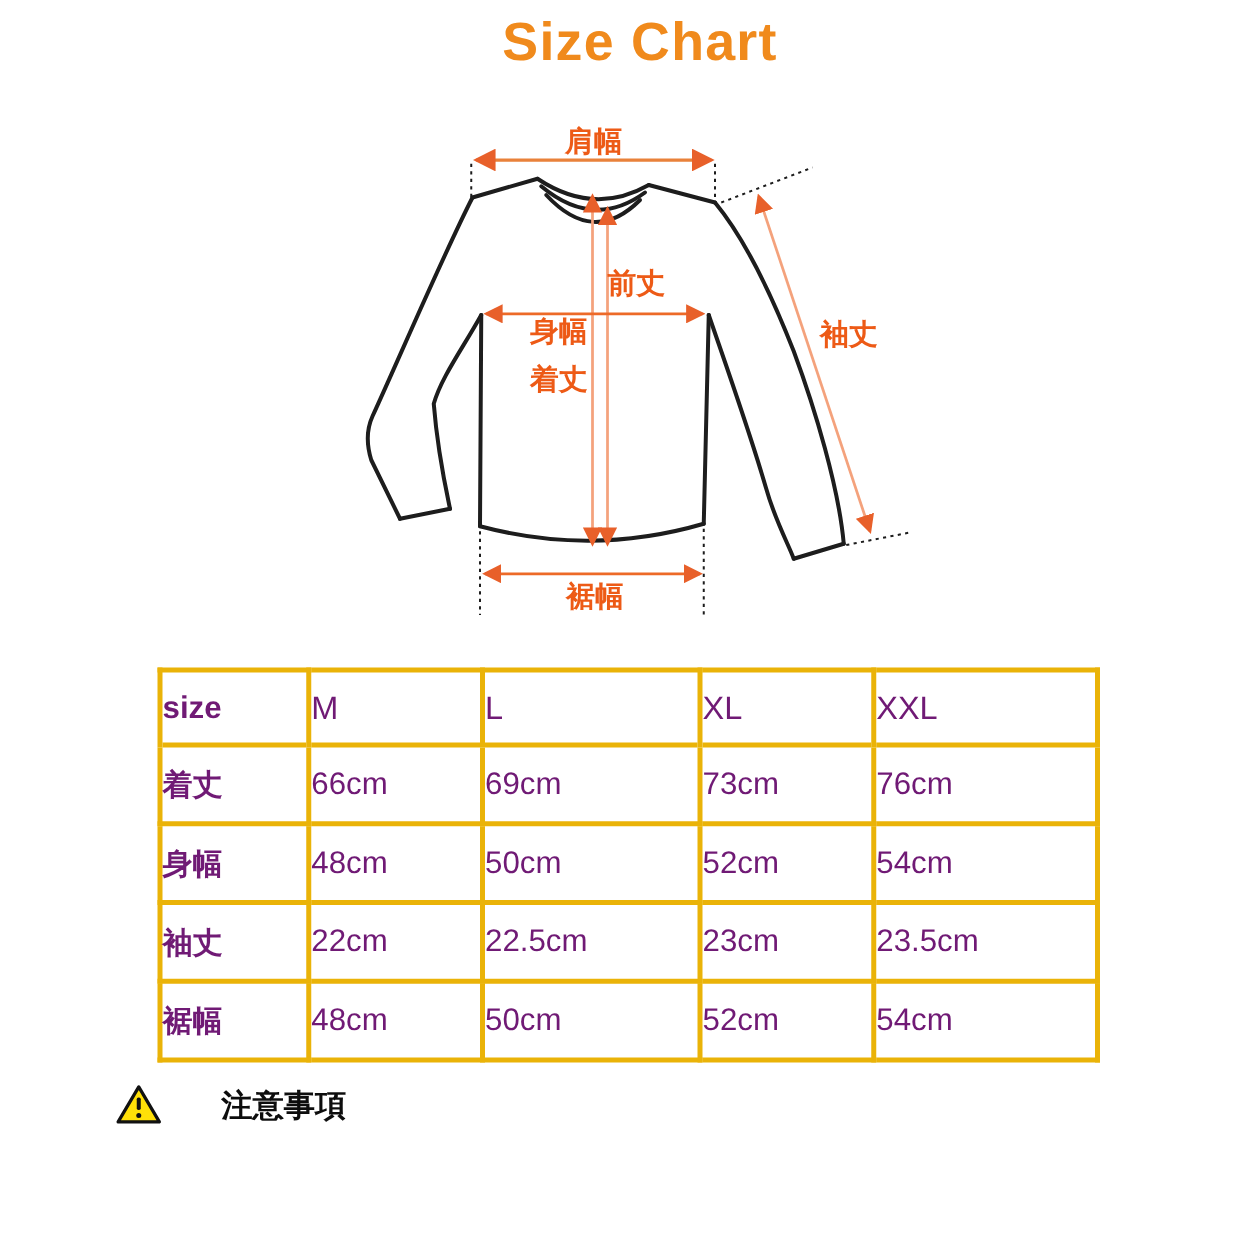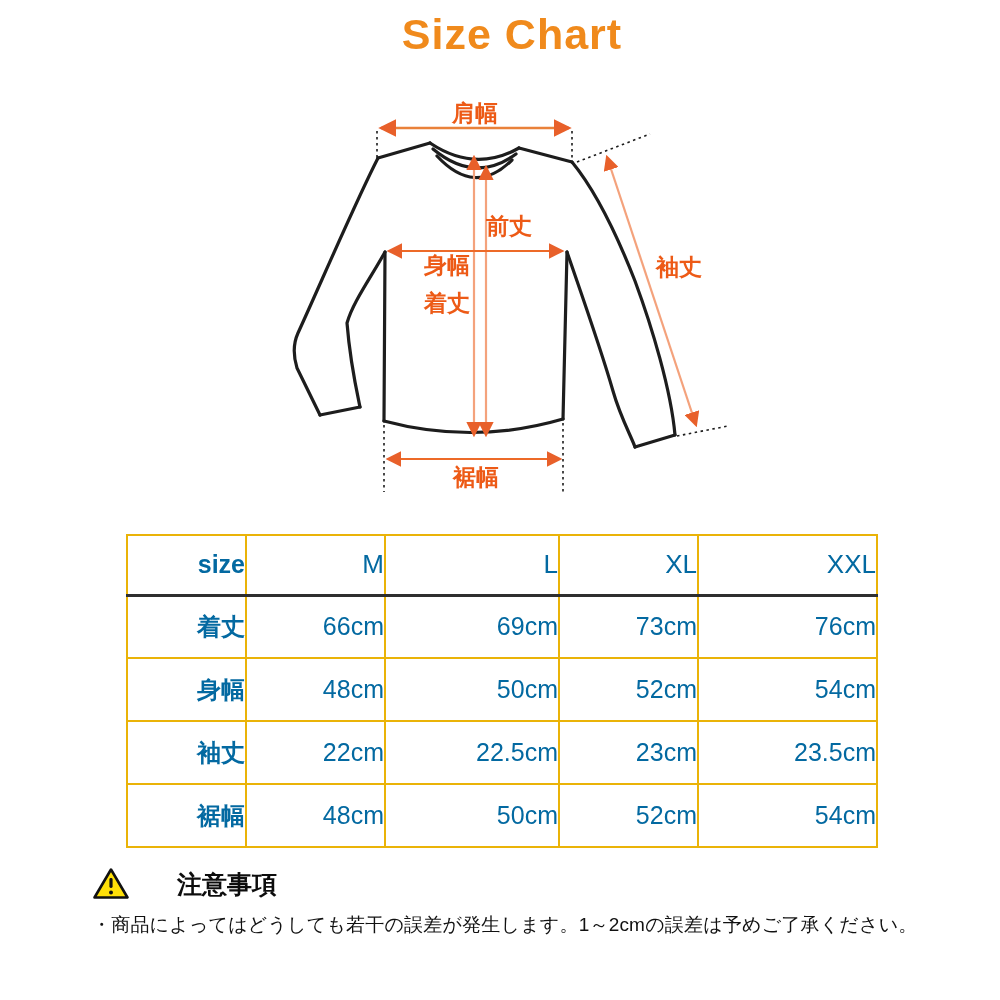--- a/index.html
+++ b/index.html
@@ -16,22 +16,22 @@
   .diagram text {
     font-family:"Liberation Sans", sans-serif; font-size:23px; font-weight:bold;
     fill:#ed5a16; text-anchor:middle;
   }
   .size-table-wrap { position:absolute; left:126px; top:534px; width:750px; height:312px; }
   table.size-table {
     width:750px; height:312px; border-collapse:collapse; table-layout:fixed;
     background:#fff;
   }
   table.size-table td, table.size-table th {
-    border:2px solid #eab308; text-align:right; vertical-align:middle;
-    font-size:25px; font-weight:normal; color:#0369a1;
+    border:4px solid #eab308; text-align:left; vertical-align:middle;
+    font-size:25px; font-weight:normal; color:#701a75;
   }
   table.size-table tr.head th { height:60px; font-size:26px; }
   table.size-table tr.head th.corner { font-weight:bold; font-size:25px; }
   table.size-table td { height:63px; }
   table.size-table td.rowlabel { font-weight:bold; font-size:24px; }
   table.size-table tr.head th { border-bottom:3px solid #2f2f2f; }
   .notes { position:absolute; left:92px; top:866px; width:860px; }
   .notes-head { display:flex; align-items:center; gap:10px; height:36px; }
   .notes-head .warn-icon { width:38px; height:34px; flex:0 0 auto; }
   .notes-head .notes-title { font-size:25px; font-weight:bold; color:#0d0d0d;margin-left:37px; }
@@ -151,17 +151,16 @@
   <div class="notes">
     <div class="notes-head">
       <svg class="warn-icon" viewBox="0 0 38 34">
         <path d="M19,2.5 L35.5,30.5 L2.5,30.5 Z" fill="#ffe008" stroke="#111" stroke-width="2.6" stroke-linejoin="round"></path>
         <rect x="17.4" y="11" width="3.2" height="10" rx="1.4" fill="#111"></rect>
         <circle cx="19" cy="25.4" r="2" fill="#111"></circle>
       </svg>
       <span class="notes-title">注意事項</span>
     </div>
     <div class="notes-list">
-      <div>・商品によってはどうしても若干の誤差が発生します。1～2cmの誤差は予めご了承ください。</div>
     </div>
   </div>
 
 </div>
 
 </body></html>

